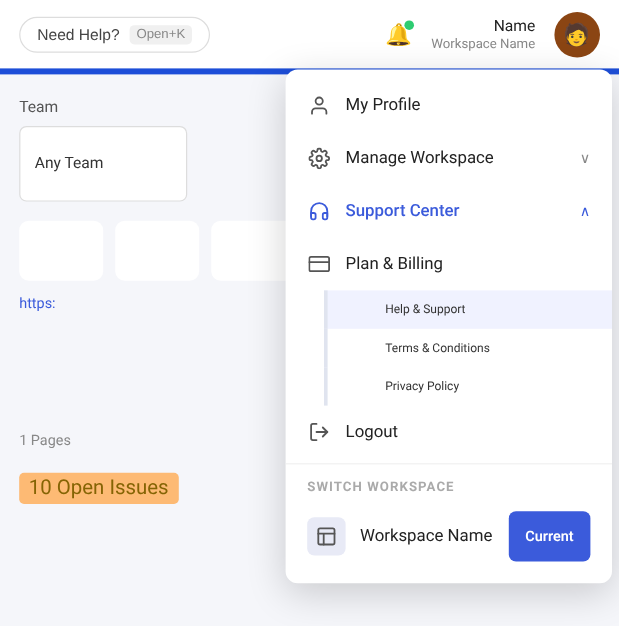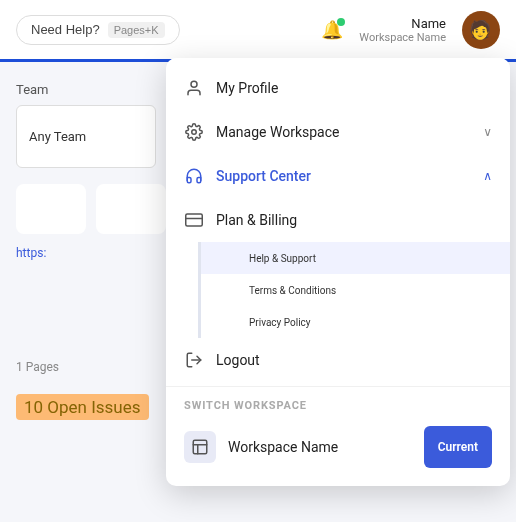--- a/index.html
+++ b/index.html
@@ -11,21 +11,21 @@
       background: #f5f6fa;
       position: relative;
     }
 
     
     .bg-header {
       position: absolute;
       top: 0; left: 0; right: 0;
       height: 62px;
       background: #fff;
-      border-bottom: 3px solid #1d4ed8;
+      border-bottom: 5px solid #1d4ed8;
       display: flex;
       align-items: center;
       padding: 0 16px;
       z-index: 1;
     }
 
     .need-help-btn {
       display: flex;
       align-items: center;
       gap: 8px;
@@ -159,21 +159,21 @@
       padding: 3px 8px;
       border-radius: 4px;
       margin-top: 20px;
     }
 
     
     .dropdown-menu {
       position: absolute;
       top: 58px;
       right: 6px;
-      width: 344px;
+      width: 272px;
       background: #fff;
       border-radius: 10px;
       box-shadow: 0 8px 32px rgba(0,0,0,0.18);
       z-index: 10;
       overflow: hidden;
       padding: 8px 0;
     }
 
     .menu-item {
       display: flex;
@@ -280,21 +280,21 @@
       padding: 14px 14px;
       border-radius: 6px;
     }
   </style>
 </head>
 <body>
 
 <div class="bg-header">
   <button class="need-help-btn">
     <span>Need Help?</span>
-    <span class="shortcut-badge">Pages+K</span>
+    <span class="shortcut-badge">Open+K</span>
   </button>
 
   <div class="header-right">
     <div class="bell-icon">
       🔔
       <span class="bell-dot"></span>
     </div>
 
     <div class="user-info">
       <div class="user-name">Name</div>

